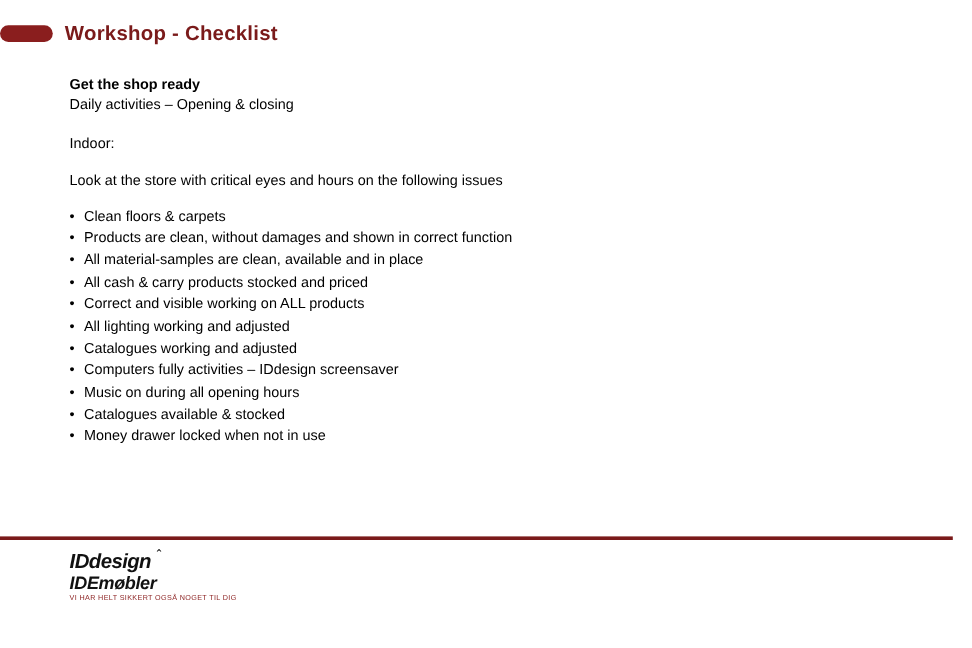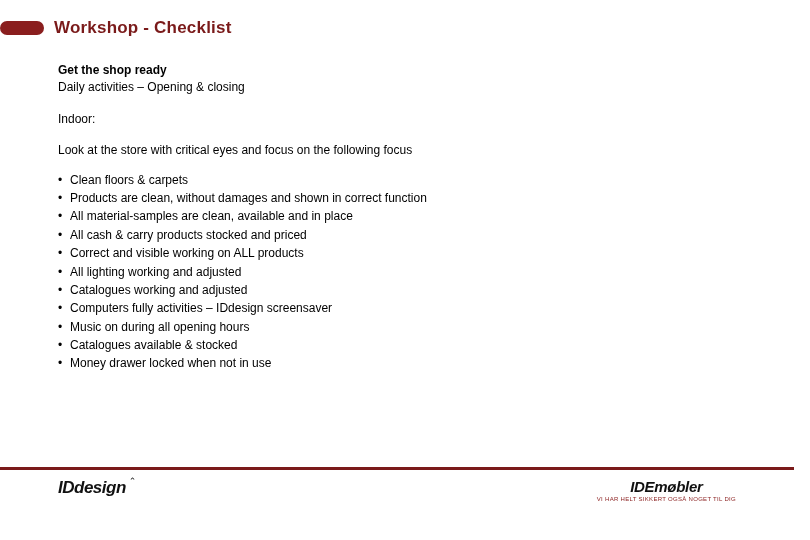--- a/index.html
+++ b/index.html
@@ -10,43 +10,43 @@
   .title { color: #7a1a1a; font-weight: bold; font-size: 17px; letter-spacing: 0.2px; }
   .content { padding: 24px 0 0 58px; font-size: 12px; line-height: 1.45; }
   .heading { font-weight: bold; font-size: 12px; }
   .sub { margin-bottom: 14px; }
   .lead { margin-bottom: 12px; }
   ul.checklist { list-style: none; padding: 0; }
   ul.checklist li { position: relative; padding-left: 12px; margin: 0 6px 1px 0; }
   ul.checklist li::before { content: "•"; position: absolute; left: 0; top: 0; }
   .footer { position: absolute; left: 0; right: 0; bottom: 38px; }
   .footer-rule { height: 3px; background: #7a1a1a; margin: 0 0 8px 0; }
-  .brand-row { display: flex; justify-content: space-between; align-items: flex-start; padding: 0 58px 0 58px; }
+  .brand-row { display: flex; justify-content: space-between; align-items: flex-start; padding: 0 58px 0 58px; flex-direction: column; }
   .brand-left { display: flex; flex-direction: column; }
   .brand-left .logo-text { font-weight: 900; font-style: italic; font-size: 17px; letter-spacing: -0.5px; color: #111; display: flex; align-items: flex-start; }
   .brand-left .logo-text .mark { font-size: 9px; font-weight: normal; font-style: normal; margin-left: 3px; margin-top: -2px; }
-  .brand-right { display: flex; flex-direction: column; align-items: center; }
+  .brand-right { display: flex; flex-direction: column; align-items: flex-start; }
   .brand-right .logo-text { font-weight: 900; font-style: italic; font-size: 15px; letter-spacing: -0.3px; color: #111; }
   .brand-right .tagline { font-size: 6px; color: #8a1e1e; letter-spacing: 0.3px; margin-top: 1px; }
 </style>
 </head>
 <body>
 
 <div class="page">
 
   <div class="header">
     <div class="header-bar"></div>
     <div class="title">Workshop - Checklist</div>
   </div>
 
   <div class="content">
     <div class="heading">Get the shop ready</div>
     <div class="sub">Daily activities – Opening &amp; closing</div>
     <div class="sub">Indoor:</div>
-    <div class="lead">Look at the store with critical eyes and focus on the following focus</div>
+    <div class="lead">Look at the store with critical eyes and hours on the following issues</div>
     <ul class="checklist">
       <li>Clean floors &amp; carpets</li>
       <li>Products are clean, without damages and shown in correct function</li>
       <li>All material-samples are clean, available and in place</li>
       <li>All cash &amp; carry products stocked and priced</li>
       <li>Correct and visible working on ALL products</li>
       <li>All lighting working and adjusted</li>
       <li>Catalogues working and adjusted</li>
       <li>Computers fully activities – IDdesign screensaver</li>
       <li>Music on during all opening hours</li>

